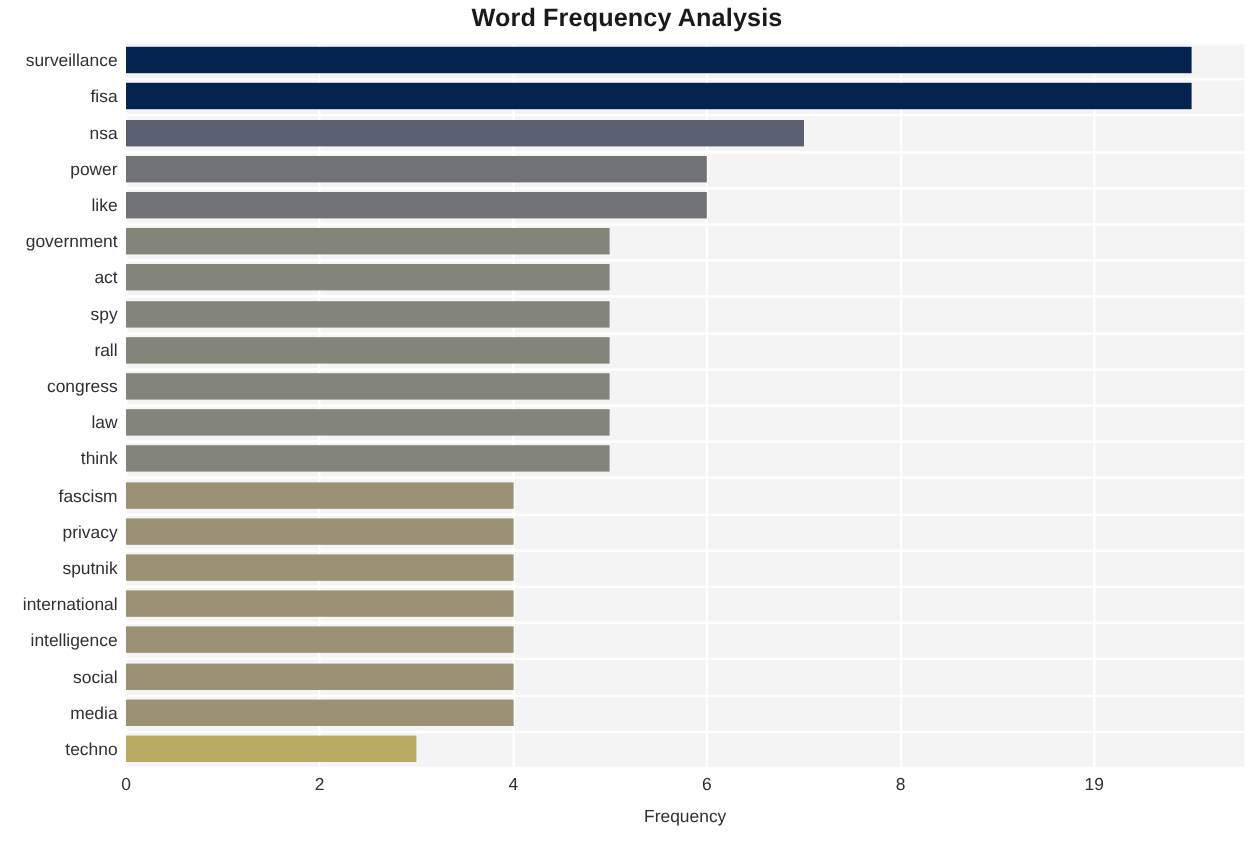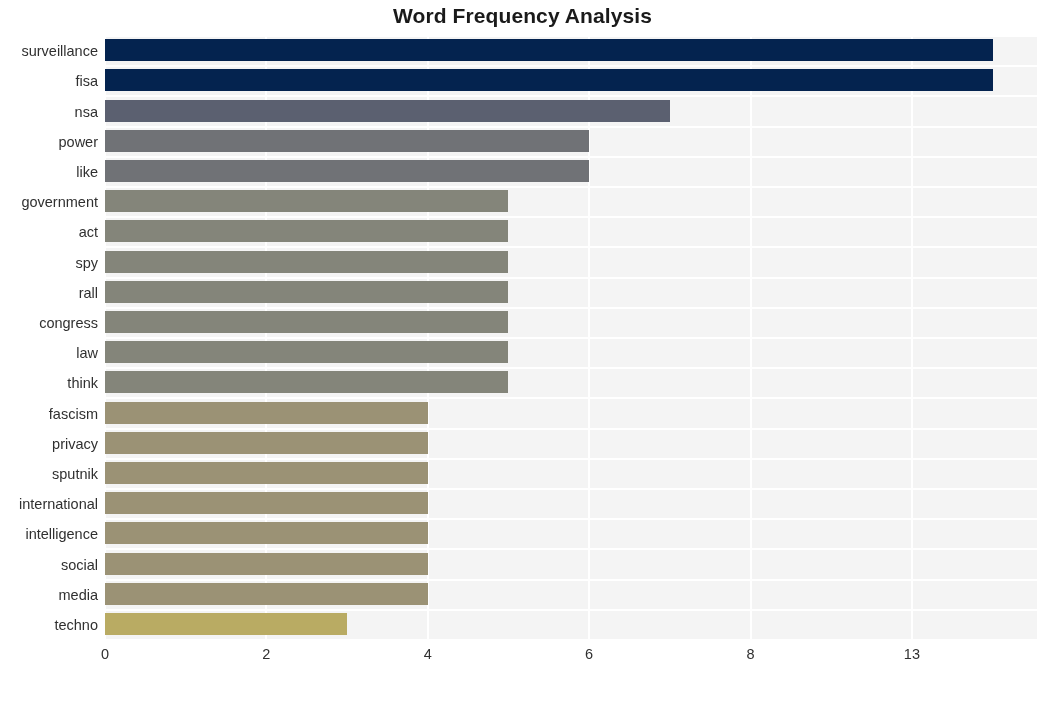--- a/index.html
+++ b/index.html
@@ -227,17 +227,18 @@
       </div>
       <div class="hgrid" style="top: 603px;"></div>
     </div>
 
   <div id="xlabels">
       <div class="xtick" style="left: 0px;">0</div>
       <div class="xtick" style="left: 161.385px;">2</div>
       <div class="xtick" style="left: 322.771px;">4</div>
       <div class="xtick" style="left: 484.156px;">6</div>
       <div class="xtick" style="left: 645.541px;">8</div>
-      <div class="xtick" style="left: 806.926px;">13</div>
+      <div class="xtick" style="left: 806.926px;">19</div>
     </div>
 
+  <div id="xaxis-label">Frequency</div>
 
 </div>
 
 </body></html>

